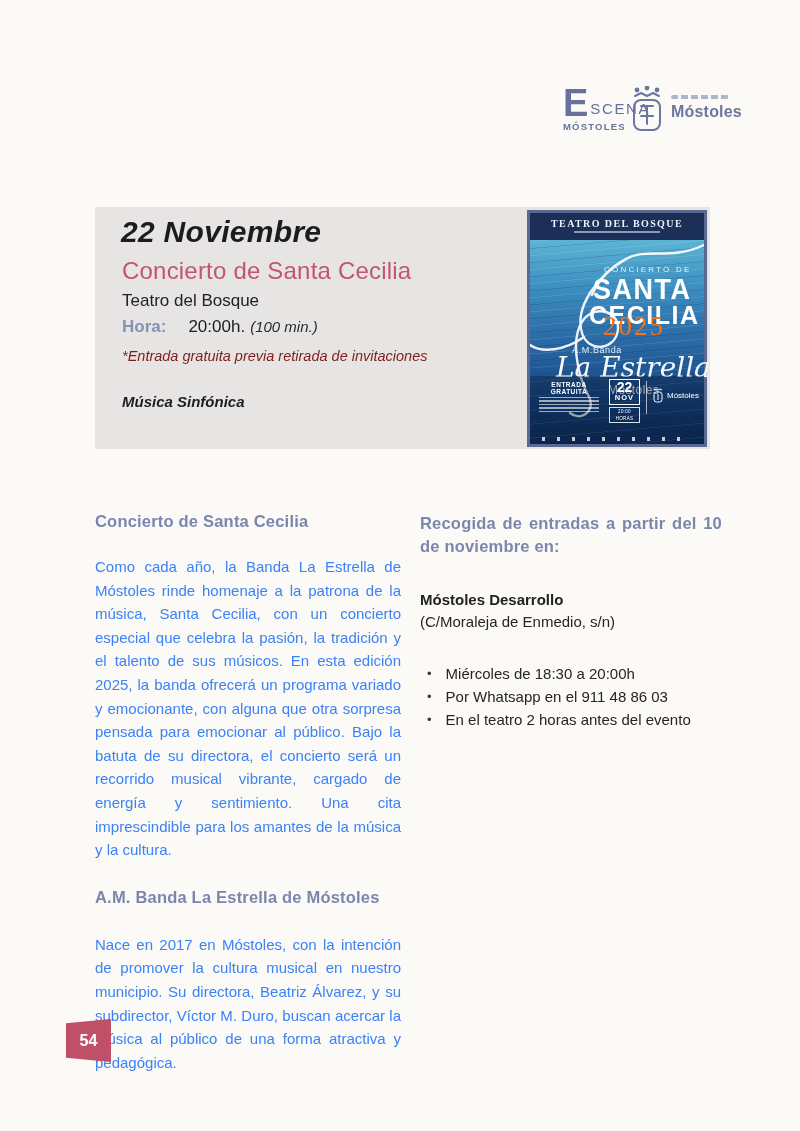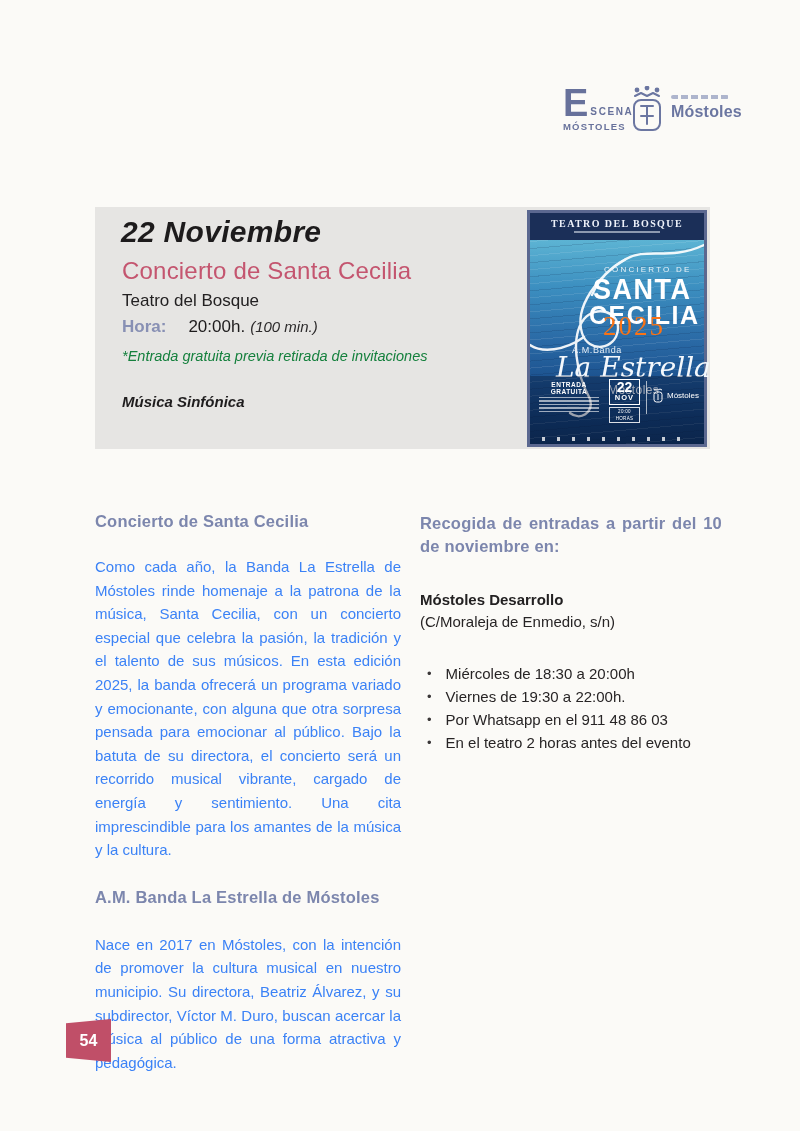--- a/index.html
+++ b/index.html
@@ -7,40 +7,40 @@
   .page {
     position:relative; width:800px; height:1131px; margin:0 auto;
     background:#fbfaf7; overflow:hidden;
     font-family:"Liberation Sans", sans-serif; color:#242122;
   }
 
   
   .escena-logo { position:absolute; left:563px; top:88px; color:#67719b; }
   .esc-row { display:flex; align-items:flex-end; }
   .esc-e { font-size:38px; line-height:30px; font-weight:bold; }
-  .esc-scena { font-size:10px; font-weight:bold; letter-spacing:1.6px; margin:0 0 1px 2px; }
+  .esc-scena { font-size:15px; font-weight:normal; letter-spacing:1.6px; margin:0 0 1px 2px; }
   .esc-mostoles { font-size:9.5px; font-weight:bold; letter-spacing:1.2px; margin-top:3px; }
 
   .city-logo { position:absolute; left:629px; top:86px; display:flex; align-items:flex-start; color:#6b76a1; }
   .city-logo svg { display:block; }
   .city-right { margin-left:6px; padding-top:9px; }
   .city-tinybar { width:58px; height:4px; border-radius:2px;
     background:repeating-linear-gradient(90deg,#9aa3c2 0 7px, transparent 7px 10px); opacity:.8; }
   .city-name { font-size:16px; font-weight:bold; letter-spacing:.2px; margin-top:4px; color:#6b76a1; }
 
   
   .event-card { position:absolute; left:95px; top:207px; width:615px; height:242px; background:#e6e5e3; }
   .card-date  { position:absolute; left:26px; top:8px;  font-size:30px; font-weight:bold; font-style:italic; color:#1d1b1c; letter-spacing:.3px; }
   .card-title { position:absolute; left:27px; top:50px;  font-size:24px; color:#c4556f; letter-spacing:.2px; }
   .card-venue { position:absolute; left:27px; top:84px;  font-size:17px; color:#232122; }
   .card-hora  { position:absolute; left:27px; top:110px; font-size:17px; }
   .hora-label { color:#8890b4; font-weight:bold; margin-right:22px; }
   .hora-value { color:#1d1b1c; }
   .hora-dur   { font-style:italic; font-size:15px; color:#2c2a2b; margin-left:5px; }
-  .card-note  { position:absolute; left:27px; top:141px; font-size:14.5px; font-style:italic; color:#15803d; }
+  .card-note  { position:absolute; left:27px; top:141px; font-size:14.5px; font-style:italic; color:#7f1d1d; }
   .card-genre { position:absolute; left:27px; top:186px; font-size:15px; font-weight:bold; font-style:italic; color:#1f1d1e; }
 
   
   .poster { position:absolute; left:527px; top:210px; width:180px; height:237px;
     border:3px solid #5b6890; background:#16305e; }
   .poster-water { position:absolute; inset:0; overflow:hidden;
     background:linear-gradient(180deg,#224175 0%, #3e92be 5%, #5cb3d3 12%, #3c8fc0 32%, #2a6aa6 55%, #1a4f8c 74%, #103a6f 88%, #0d2f5c 100%); }
   .poster-water::after { content:""; position:absolute; inset:0; opacity:.28;
     background:repeating-linear-gradient(175deg, rgba(255,255,255,.35) 0 1px, transparent 1px 7px, rgba(6,25,60,.5) 7px 8px, transparent 8px 14px); }
   .poster-header { position:absolute; left:0; right:0; top:0; height:27px; background:#1b2f58; text-align:center; z-index:3; }
@@ -198,23 +198,20 @@
     <div class="col-heading">Recogida de entradas a partir del 10 de noviembre en:</div>
     <div class="place-block">
       <div class="place-name">Móstoles Desarrollo</div>
       <div class="place-address">(C/Moraleja de Enmedio, s/n)</div>
     </div>
     <div class="bullet-list">
       <div class="bullet-item">
           <span>Miércoles de 18:30 a 20:00h</span>
         </div>
       <div class="bullet-item">
-          <span>Viernes de 19:30 a 22:00h.</span>
-        </div>
-      <div class="bullet-item">
           <span>Por Whatsapp en el 911 48 86 03</span>
         </div>
       <div class="bullet-item">
           <span>En el teatro 2 horas antes del evento</span>
         </div>
     </div>
   </div>
 
   <div class="page-badge">
     <span>54</span>

